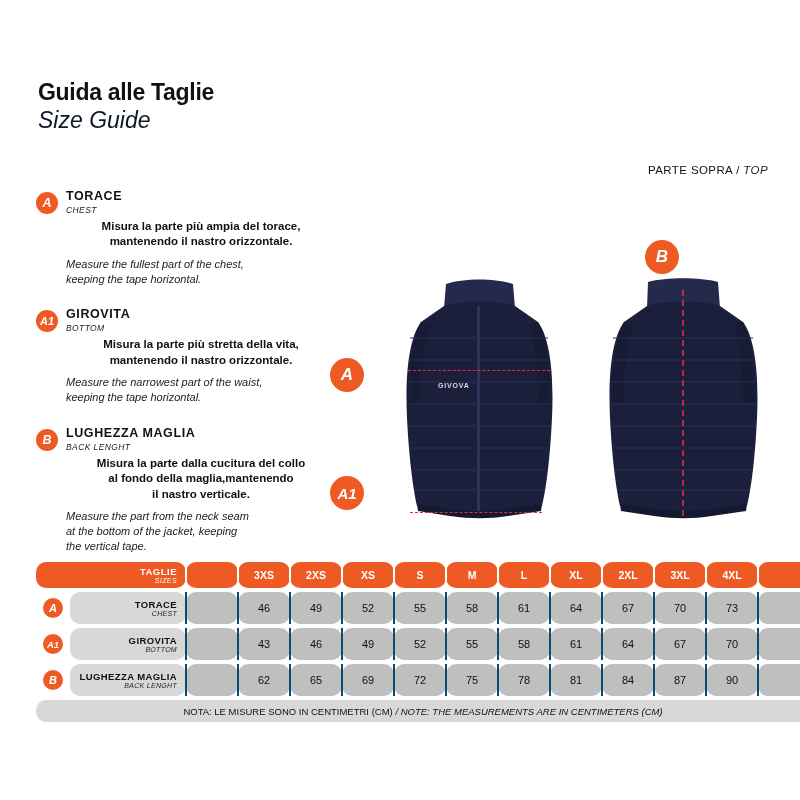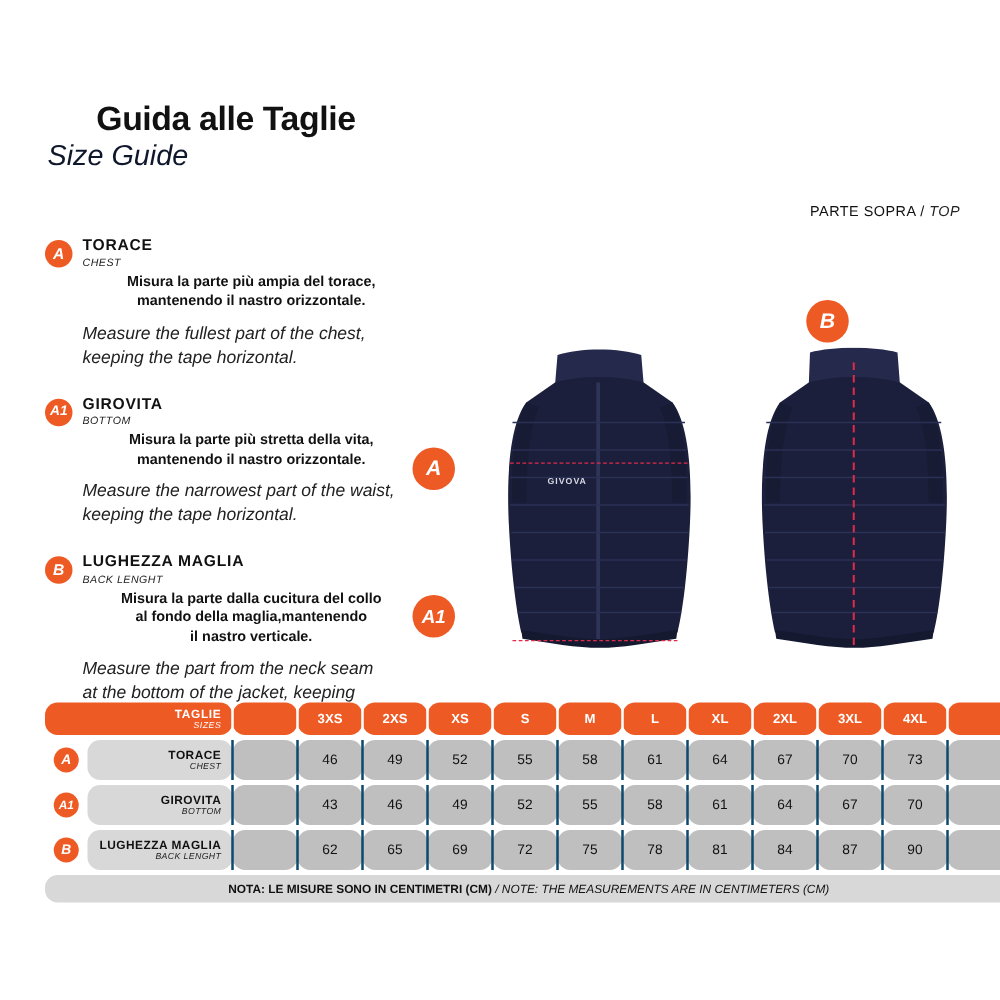--- a/index.html
+++ b/index.html
@@ -12,22 +12,22 @@
   }
   .page {
     position: relative;
     width: 800px; height: 800px;
     overflow: hidden;
   }
 
   
   .title-block { position: absolute; left: 38px; top: 80px; }
   .title-main {
-    font-size: 27px; font-weight: bold; letter-spacing: -0.3px;
-    color: #111; line-height: 1.12; margin-left: 39px;
+    font-size: 23px; font-weight: bold; letter-spacing: -0.3px;
+    color: #111; line-height: 1.12;
   }
   .title-sub {
     font-size: 23px; font-style: italic; color: #0f172a; line-height: 1.15;
     margin-top: 1px; font-weight: normal;
   }
 
   
   .top-right {
     position: absolute; right: 32px; top: 164px;
     font-size: 11.5px; letter-spacing: 0.4px; color: #111;
@@ -51,21 +51,21 @@
     color: #111; line-height: 1.1;
   }
   .legend-title-en {
     font-size: 8.5px; font-style: italic; letter-spacing: 0.4px;
     color: #222; margin-top: 1px; margin-bottom: 4px;
   }
   .legend-it {
     font-size: 11.5px; font-weight: bold; color: #111; line-height: 1.35; text-align: center;
   }
   .legend-en {
-    font-size: 14px; font-style: italic; color: #222; line-height: 1.35;
+    font-size: 11px; font-style: italic; color: #222; line-height: 1.35;
     margin-top: 7px;
   }
 
   
   .illus { position: absolute; left: 330px; top: 230px; width: 440px; height: 320px; }
   .circ-marker {
     position: absolute;
     width: 34px; height: 34px; border-radius: 50%;
     background: #ee5a24; color: #fff;
     font-size: 17px; font-weight: bold; font-style: italic;
@@ -124,21 +124,21 @@
     height: 32px; border-left: 2px solid #0c4a6e; vertical-align: middle;
   }
   .cell.empty { background: #bfbfbf; }
   .spacer-row td { height: 4px; background: #fff; }
 
   .note-row td {
     background: #d8d8d8; text-align: center; height: 22px;
     font-size: 9.5px; vertical-align: middle; color: #111;
   }
   .note-row .it { font-style: italic; }
-  .note-row .bd { font-weight: bold; }
+  .note-row .bd { font-weight: normal; }
 </style>
 </head>
 <body>
 
 <div class="page">
 
   <div class="title-block">
     <div class="title-main">Guida alle Taglie</div>
     <div class="title-sub">Size Guide</div>
   </div>

